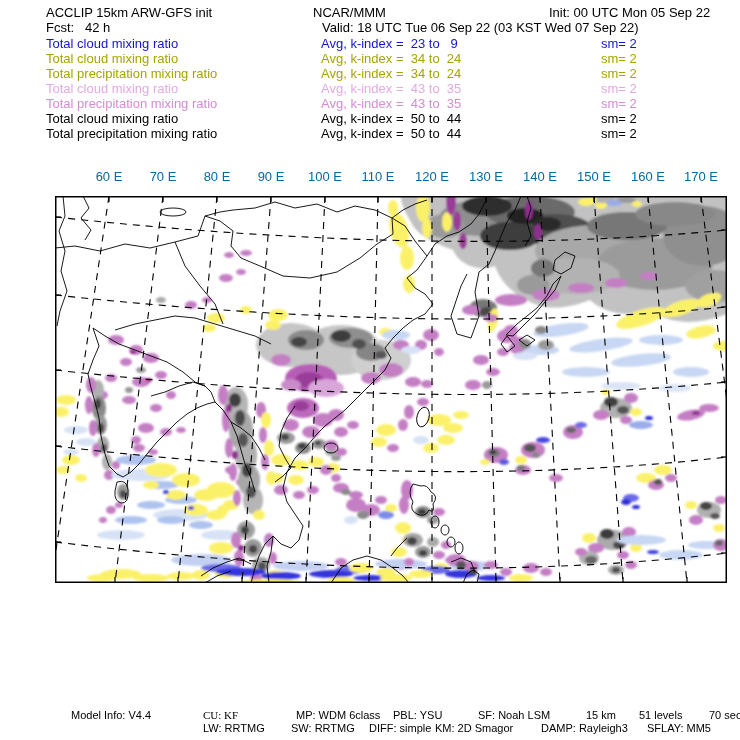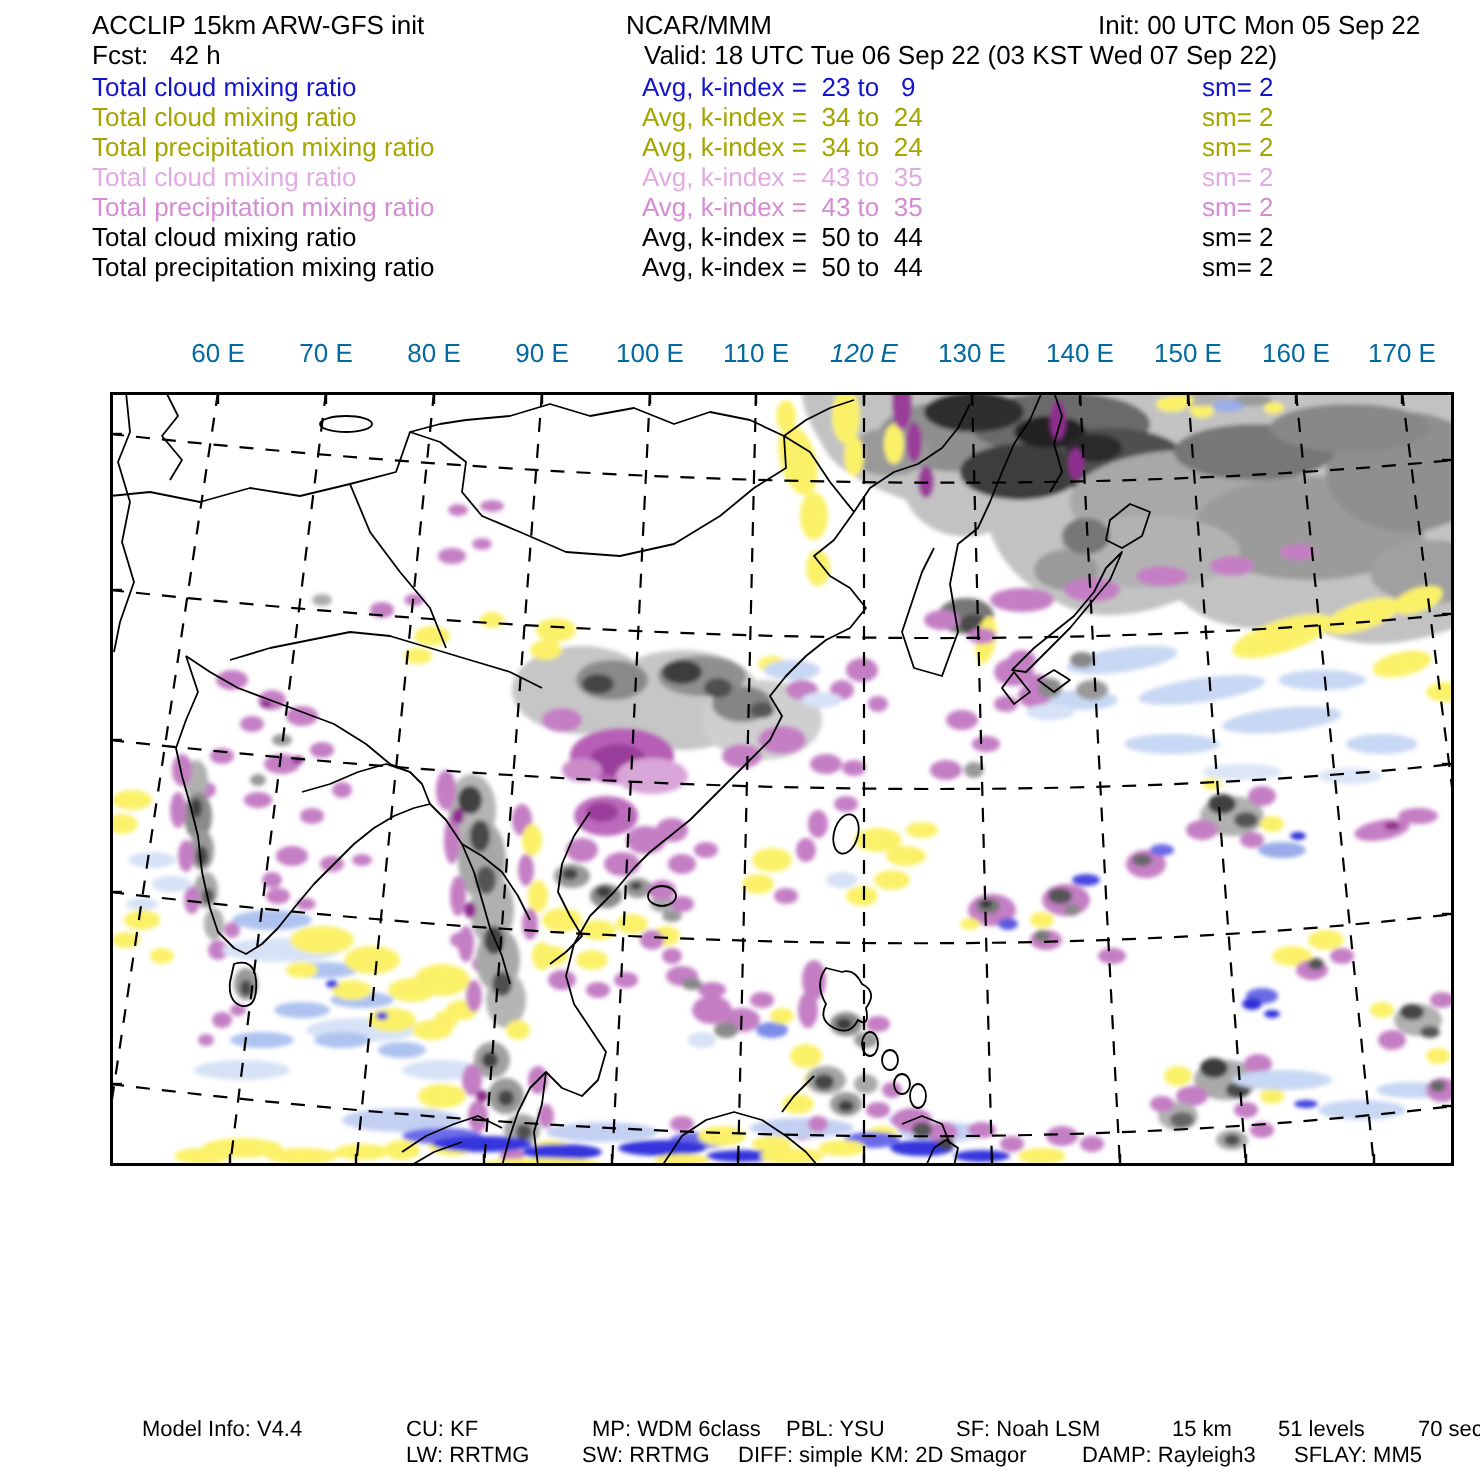--- a/index.html
+++ b/index.html
@@ -79,21 +79,21 @@
     <div class="lonlab" style="left: 122px;">70 E</div>
 
     <div class="lonlab" style="left: 176px;">80 E</div>
 
     <div class="lonlab" style="left: 230px;">90 E</div>
 
     <div class="lonlab" style="left: 284px;">100 E</div>
 
     <div class="lonlab" style="left: 337px;">110 E</div>
 
-    <div class="lonlab" style="left: 391px; font-style: italic;">120 E</div>
+    <div class="lonlab" style="left: 391px;">120 E</div>
 
     <div class="lonlab" style="left: 445px;">130 E</div>
 
     <div class="lonlab" style="left: 499px;">140 E</div>
 
     <div class="lonlab" style="left: 553px;">150 E</div>
 
     <div class="lonlab" style="left: 607px;">160 E</div>
 
     <div class="lonlab" style="left: 660px;">170 E</div>
@@ -669,21 +669,21 @@
           <line x1="666" y1="357" x2="672" y2="357"></line>
     </g>
   </g>
 
   <rect x="0.75" y="0.75" width="670.5" height="385.5" fill="none" stroke="#000" stroke-width="1.5"></rect>
 </svg>
 
 <div>
 
 <div class="foot" style="top: 710px; left: 30px;">Model Info: V4.4</div>
-      <div class="foot" style="top: 710px; left: 162px;">CU: KF</div>
+      <div class="foot" style="top: 710px; left: 162px; font-family: Liberation Serif, serif;">CU: KF</div>
       <div class="foot" style="top: 710px; left: 255px;">MP: WDM 6class</div>
       <div class="foot" style="top: 710px; left: 352px; text-align: center;">PBL: YSU</div>
       <div class="foot" style="top: 710px; left: 437px;">SF: Noah LSM</div>
       <div class="foot" style="top: 710px; left: 545px;">15 km</div>
       <div class="foot" style="top: 710px; left: 598px;">51 levels</div>
       <div class="foot" style="top: 710px; left: 668px;">70 sec</div>
     </div>
 <div>
 
 <div class="foot" style="top: 723px; left: 162px;">LW: RRTMG</div>

